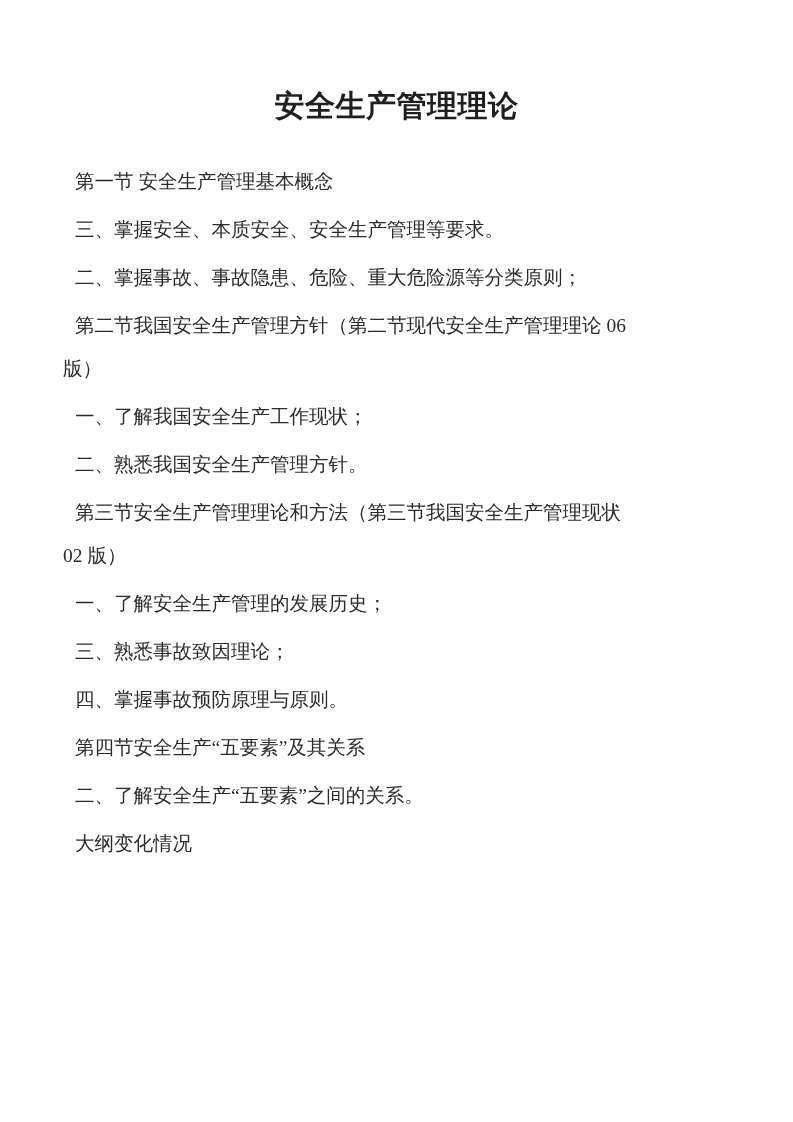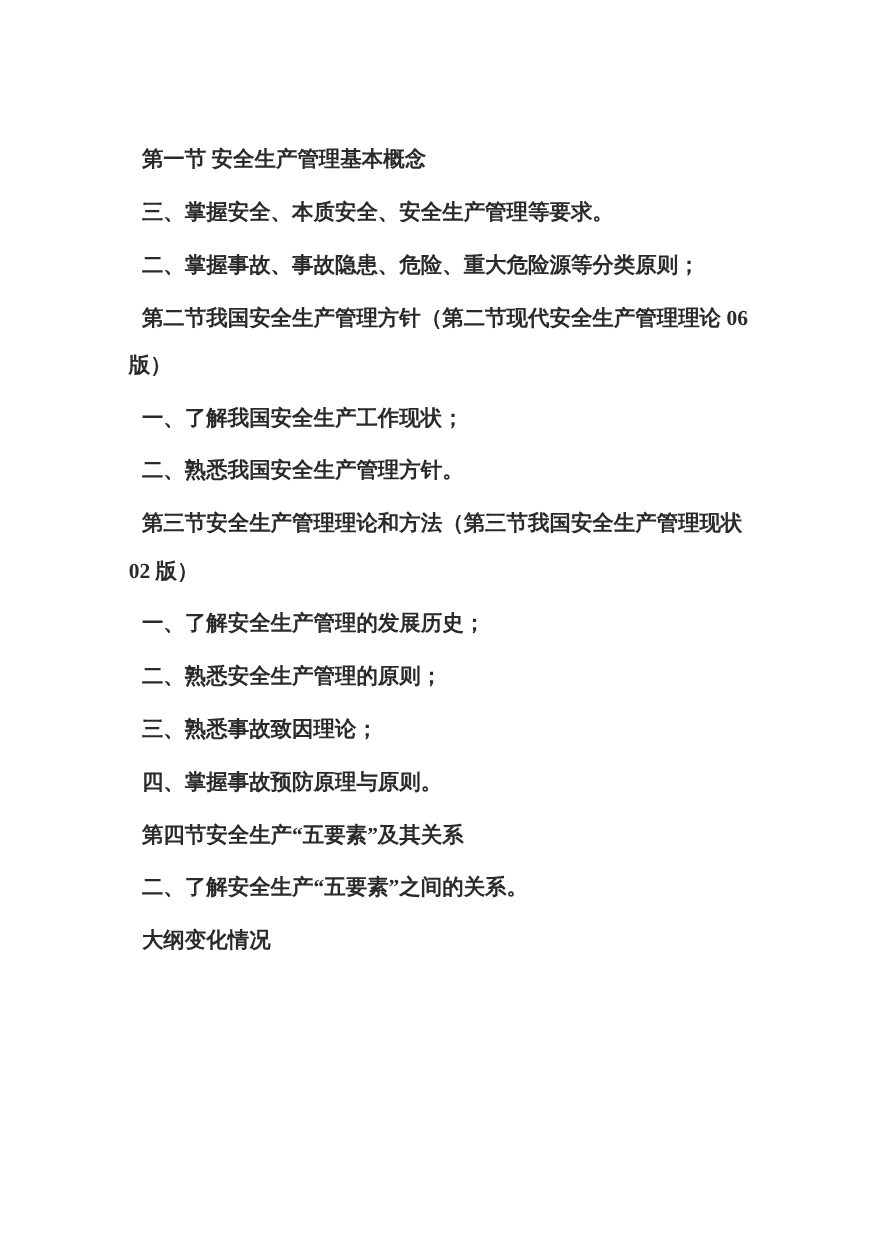--- a/index.html
+++ b/index.html
@@ -25,47 +25,46 @@
     margin: 0;
     text-align: center;
     font-size: 30px;
     font-weight: 700;
     line-height: 36px;
     letter-spacing: 0.5px;
     color: #1f1f1f;
   }
   .doc-content {
     margin-top: 36px;
-    padding: 0 95px 0 117px;
-    font-weight: bold;
+    padding: 0 95px 0 63px;
   }
   .para {
     margin: 0 0 5px 0;
     font-size: 19.5px;
     line-height: 43px;
     text-indent: 12px;
     white-space: pre;
     color: #2a2a2a;
   }
 </style>
 </head>
 <body>
 
 <div class="page">
+  <h1 class="doc-title">安全生产管理理论</h1>
   <div class="doc-content" id="doc-content">
       <p class="para">第一节 安全生产管理基本概念</p>
       <p class="para">三、掌握安全、本质安全、安全生产管理等要求。</p>
       <p class="para">二、掌握事故、事故隐患、危险、重大危险源等分类原则；</p>
       <p class="para">第二节我国安全生产管理方针（第二节现代安全生产管理理论 06
 版）</p>
       <p class="para">一、了解我国安全生产工作现状；</p>
       <p class="para">二、熟悉我国安全生产管理方针。</p>
       <p class="para">第三节安全生产管理理论和方法（第三节我国安全生产管理现状
 02 版）</p>
       <p class="para">一、了解安全生产管理的发展历史；</p>
-      <p class="para">二、熟悉安全生产管理的原则；</p>
       <p class="para">三、熟悉事故致因理论；</p>
       <p class="para">四、掌握事故预防原理与原则。</p>
       <p class="para">第四节安全生产“五要素”及其关系</p>
       <p class="para">二、了解安全生产“五要素”之间的关系。</p>
       <p class="para">大纲变化情况</p>
     </div>
 </div>
 
 </body></html>

